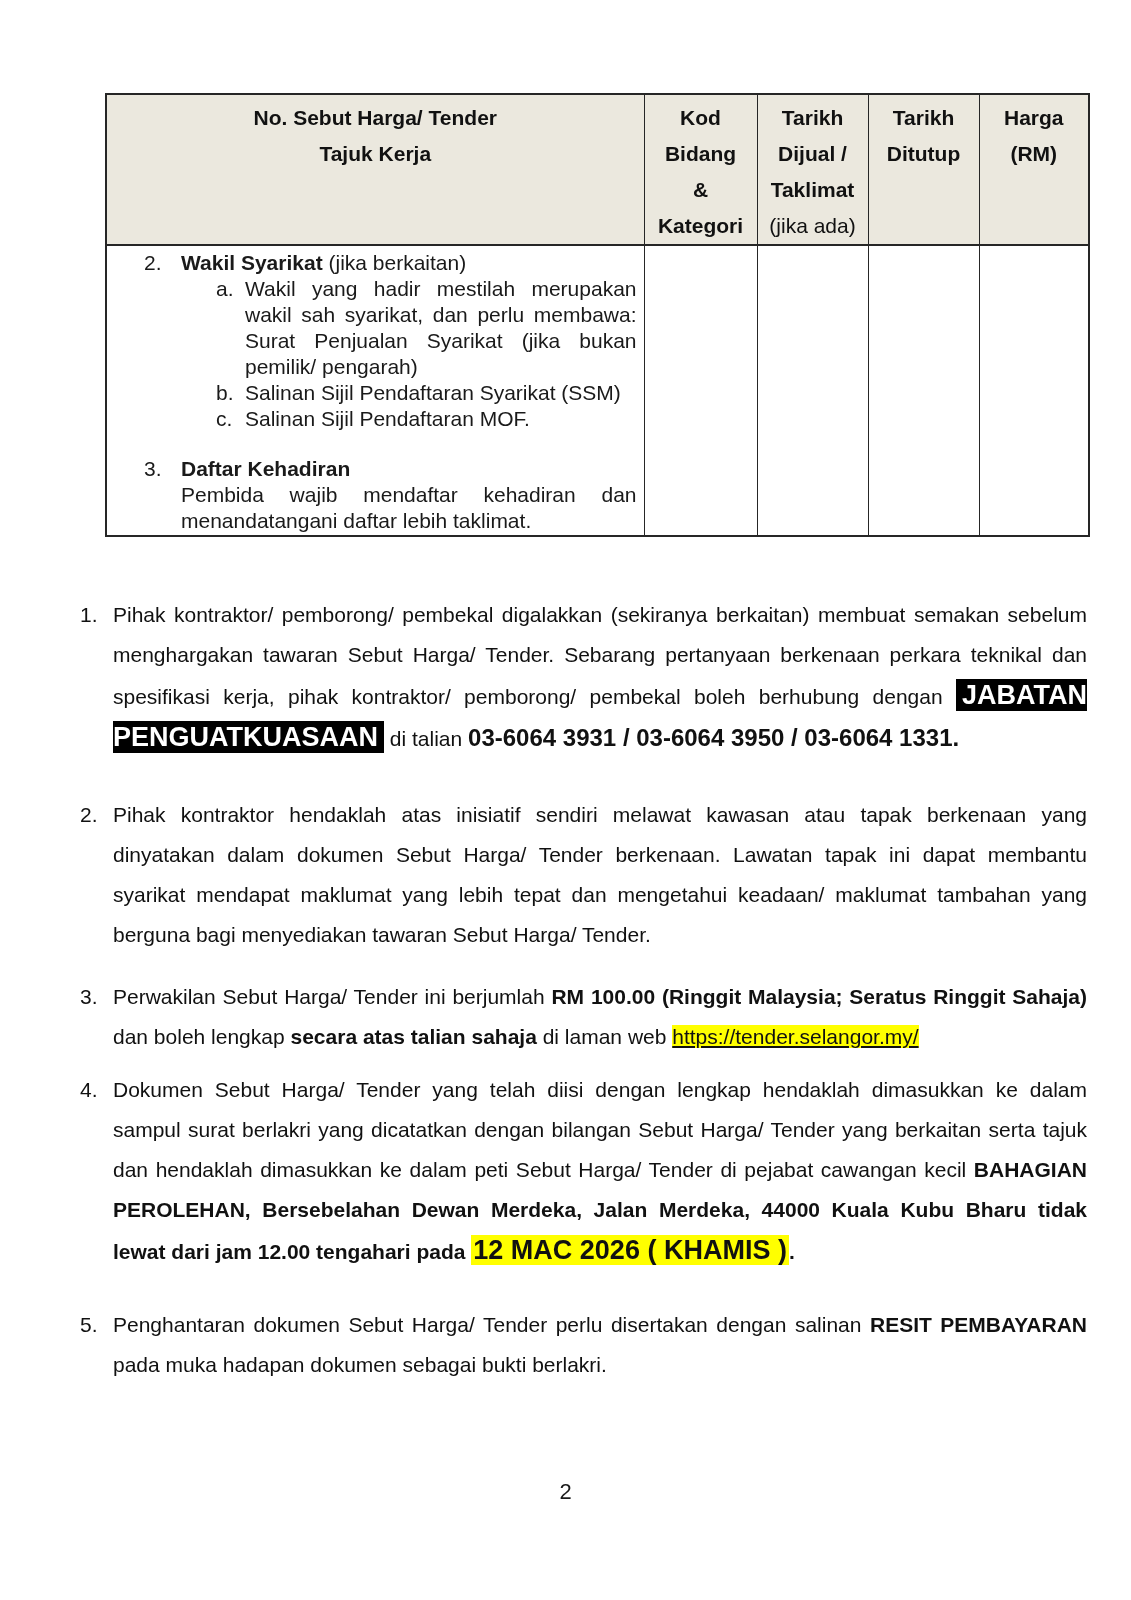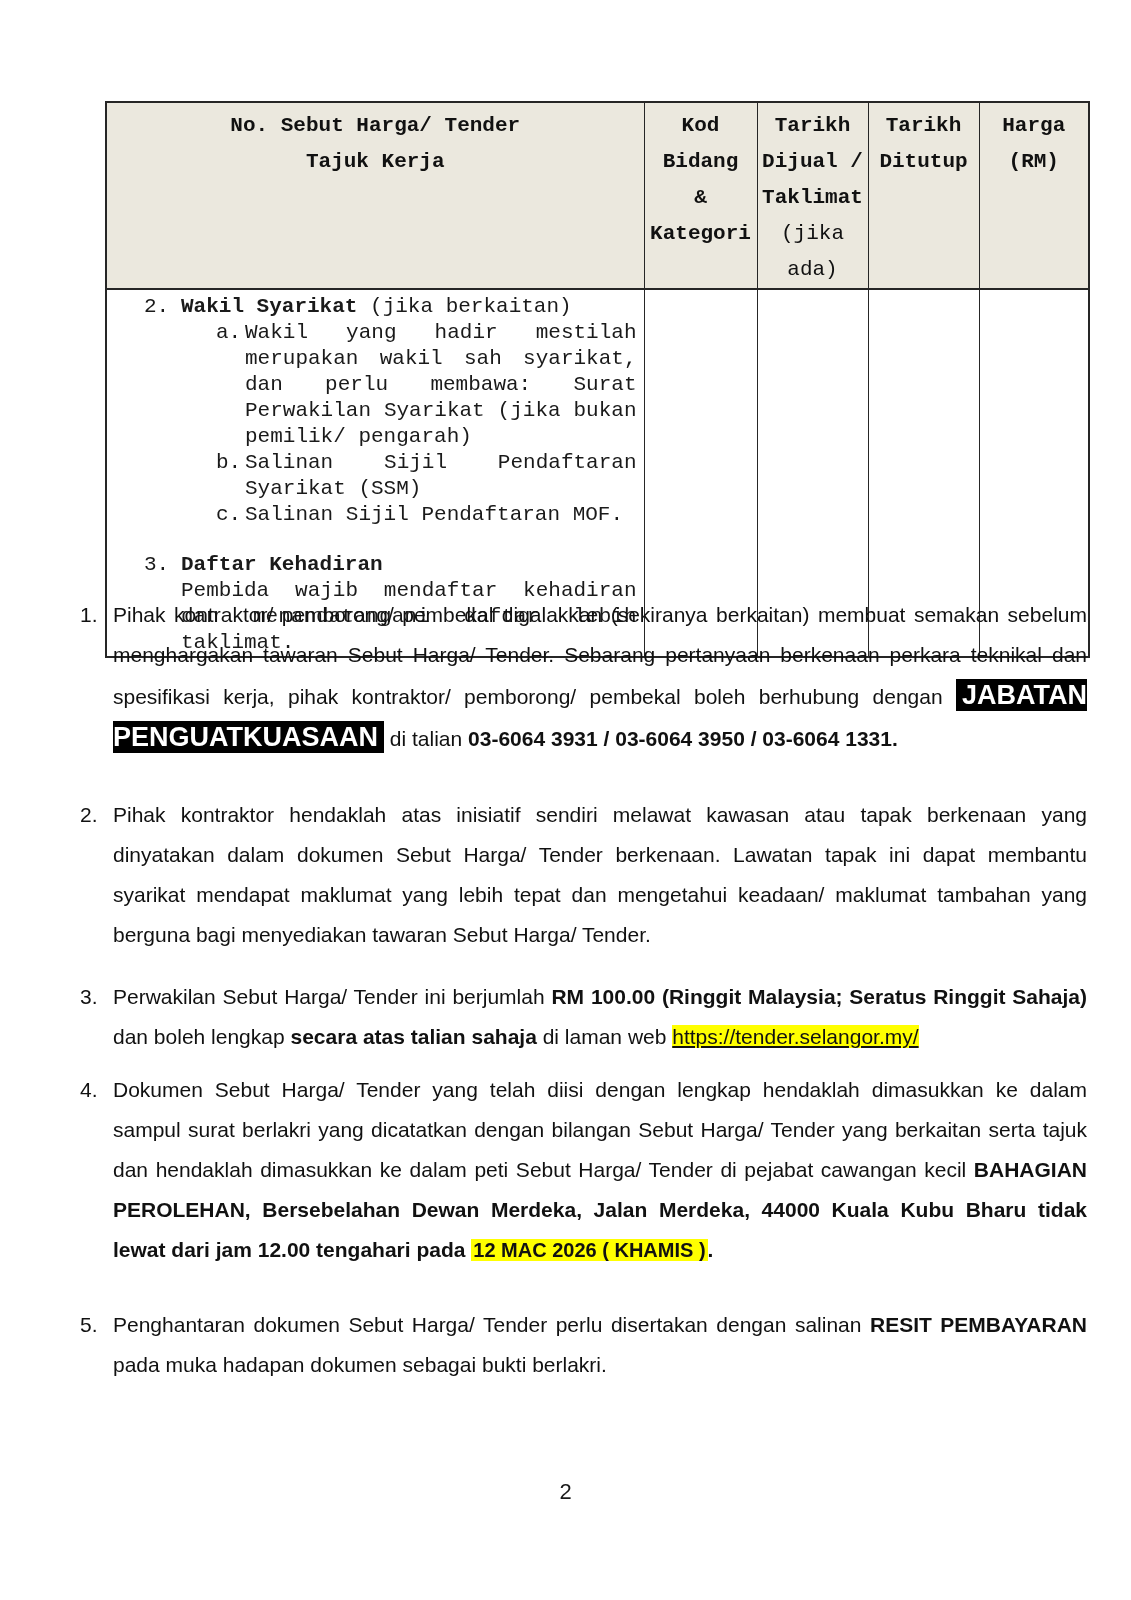--- a/index.html
+++ b/index.html
@@ -7,25 +7,24 @@
     position:relative;
     width:1131px; height:1600px;
     background:#ffffff;
     font-family:"Liberation Sans","DejaVu Sans",sans-serif;
     color:#111111;
     overflow:hidden;
   }
 
   
   .doc-table {
-    position:absolute; left:105px; top:101px;
+    position:absolute; left:105px; top:93px;
     width:983px;
     border-collapse:collapse;
     table-layout:fixed;
-    font-family:Liberation Mono, monospace;
   }
   .doc-table th, .doc-table td {
     border:1px solid #262626;
     box-sizing:border-box;
     vertical-align:top;
     padding:0;
   }
   .doc-table { border:2px solid #262626; }
   .doc-table thead th { border-bottom:2px solid #262626; }
   .hrow th {
@@ -59,24 +58,24 @@
   .note-3 { top:382px; }
   .note-4 { top:475px; }
   .note-5 { top:710px; }
   .note-no { width:33px; flex:0 0 33px; font-size:21px; line-height:40px; }
   .note-body { flex:1 1 auto; min-width:0; font-size:21px; line-height:40px; text-align:justify; }
   .dept {
     background:#000000; color:#ffffff;
     font-weight:bold; font-size:27px;
     padding:1px 6px;
   }
-  .phones { font-size:21px; font-weight:bold; }
+  .phones { font-size:24px; font-weight:bold; }
   .date-hl {
     background:#FFFF00; color:#111111;
-    font-weight:bold; font-size:20px;
+    font-weight:bold; font-size:27px;
     padding:0 2px;
   }
   .weblink {
     background:#FFFF00; color:#111111;
     text-decoration:underline; cursor:pointer;margin-top:44px;
   }
 
   .pageno {
     position:absolute; left:0; top:1478px; width:100%;
     text-align:center; font-size:22px; line-height:28px; color:#1a1a1a;
@@ -125,21 +124,21 @@
     </thead>
     <tbody>
       <tr class="brow">
         <td class="bc1">
           <div class="t-row">
             <span class="t-no">2.</span>
             <div class="t-content">
               <div><span class="b">Wakil Syarikat</span><span> (jika berkaitan)</span></div>
               <div class="t-sub">
                 <span class="t-letter">a.</span>
-                <div class="t-subtext">Wakil yang hadir mestilah merupakan wakil sah syarikat, dan perlu membawa: Surat Perwakilan Syarikat (jika bukan pemilik/ pengarah)</div>
+                <div class="t-subtext">Wakil yang hadir mestilah merupakan wakil sah syarikat, dan perlu membawa: Surat Penjualan Syarikat (jika bukan pemilik/ pengarah)</div>
               </div>
               <div class="t-sub">
                 <span class="t-letter">b.</span>
                 <div class="t-subtext">Salinan Sijil Pendaftaran Syarikat (SSM)</div>
               </div>
               <div class="t-sub">
                 <span class="t-letter">c.</span>
                 <div class="t-subtext">Salinan Sijil Pendaftaran MOF.</div>
               </div>
             </div>

